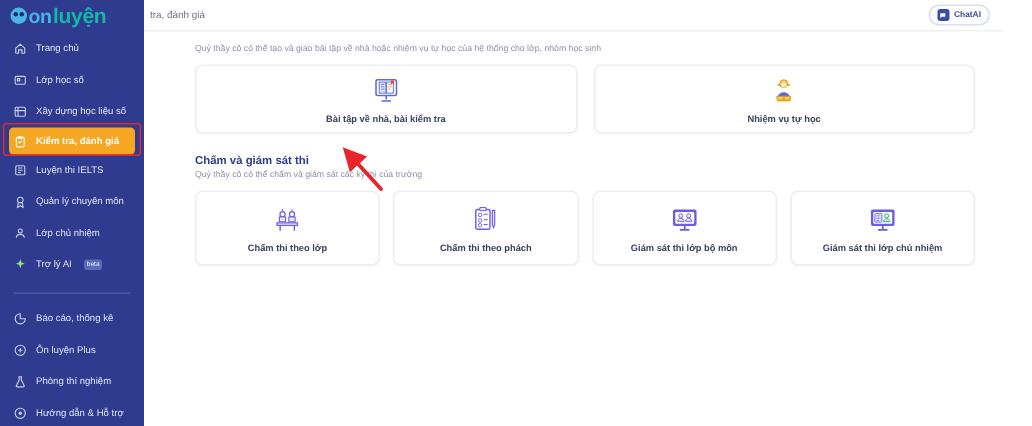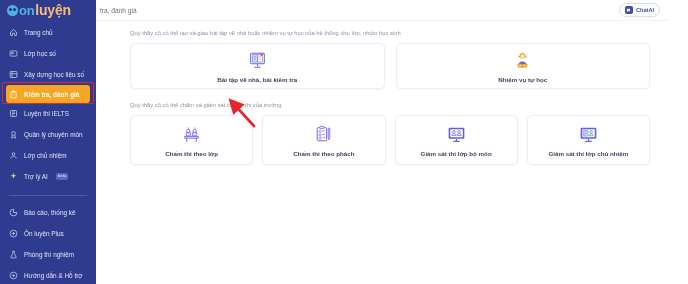--- a/index.html
+++ b/index.html
@@ -34,21 +34,21 @@
     position: relative;
     flex: 0 0 11px;
   }
   .logo-owl::before, .logo-owl::after {
     content: ""; position: absolute; top: 3px;
     width: 3px; height: 3px; border-radius: 50%; background: #1c2a6b;
   }
   .logo-owl::before { left: 2px; }
   .logo-owl::after { left: 6px; }
   .logo-on { font-size: 13px; font-weight: bold; color: #4ab4e6; letter-spacing: -0.3px; }
-  .logo-luyen { font-size: 14px; font-weight: bold; color: #fdba74; letter-spacing: -0.2px; }
+  .logo-luyen { font-size: 14px; font-weight: bold; color: #14b8a6; letter-spacing: -0.2px; }
 
   .nav { display: flex; flex-direction: column; }
   .nav-item {
     display: flex; align-items: center;
     gap: 6px;
     height: 21px;
     padding-left: 9px;
     color: #dfe3f5;
     font-size: 6.4px;
     white-space: nowrap;
@@ -328,20 +328,21 @@
               <path d="M11 27h18l-1 6H12z" fill="#f5b223" stroke="#d9962a" stroke-width="1"></path>
               <path d="M20 27v6" stroke="#d9962a" stroke-width="1"></path>
               <path d="M13.5 29h5M21.5 29h5" stroke="#fff" stroke-width="1"></path>
             </svg>
           </span>
           <span class="card-lbl">Nhiệm vụ tự học</span>
         </div>
       </div>
 
       <div class="sec2">
+        <h2 class="sec-title">Chấm và giám sát thi</h2>
         <p class="sec-sub">Quý thầy cô có thể chấm và giám sát các kỳ thi của trường</p>
 
         <div class="cards4">
 
           <div class="card">
             <span class="card-ic">
               <svg width="21" height="21" viewBox="0 0 40 40">
                 <circle cx="14" cy="13" r="3.2" fill="#fff" stroke="#6b5ce7" stroke-width="1.6"></circle>
                 <circle cx="26" cy="13" r="3.2" fill="#fff" stroke="#6b5ce7" stroke-width="1.6"></circle>
                 <path d="M14 8.5v-2M26 8.5v-2" stroke="#6b5ce7" stroke-width="1.4"></path>

